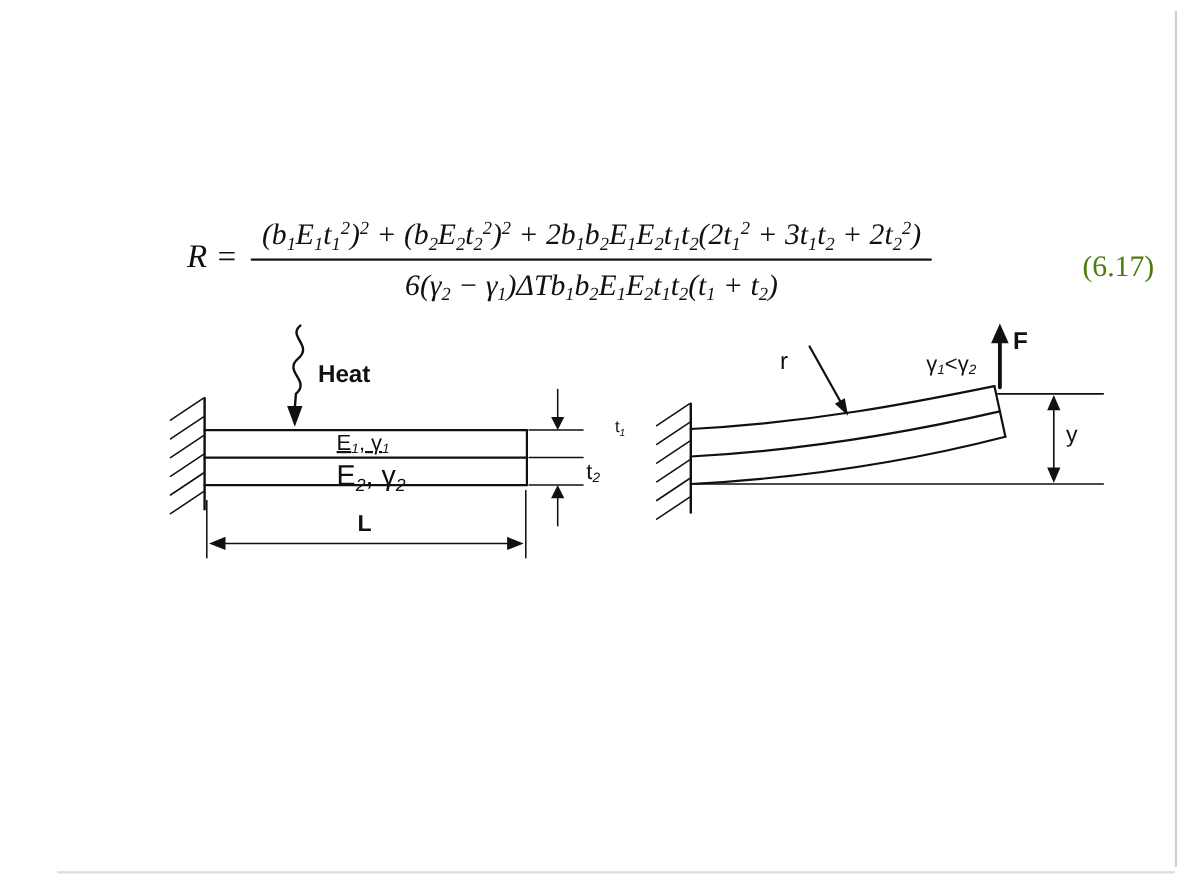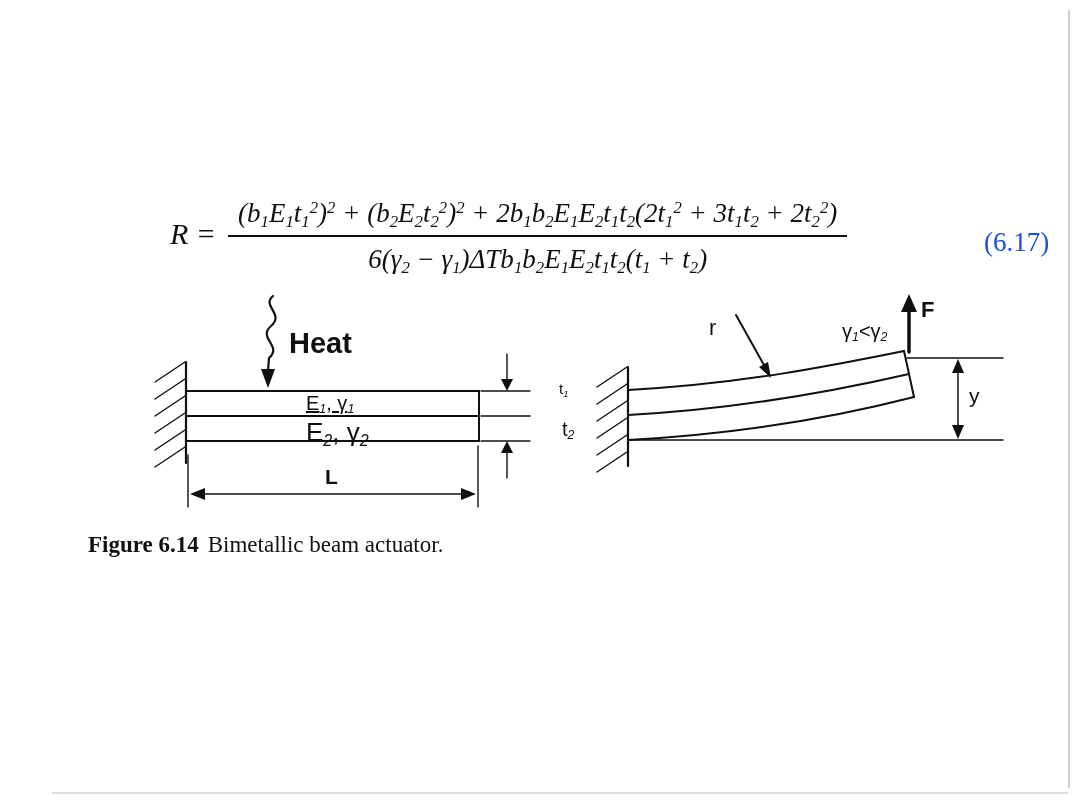--- a/index.html
+++ b/index.html
@@ -37,31 +37,31 @@
     font-size: 62%; font-style: italic;
     vertical-align: baseline; position: relative; top: 0.28em; line-height: 0;
   }
   .equation sup, .fig-label sup {
     font-size: 62%;
     vertical-align: baseline; position: relative; top: -0.55em; line-height: 0;
   }
   .eq-number {
     position: absolute; left: 984px; top: 227px;
     font-family: "Liberation Serif", "DejaVu Serif", serif;
-    font-size: 27px; color: #1d4ed8;
+    font-size: 27px; color: #4d7c0f;
   }
 
   
   .fig-svg { position: absolute; left: 0; top: 0; }
   .fig-label { position: absolute; color: #101010; white-space: nowrap; }
-  .lbl-heat { left: 289px; top: 327px; font-size: 29px; font-weight: 700; }
+  .lbl-heat { left: 289px; top: 327px; font-size: 22px; font-weight: 700; }
   .lbl-e1   { left: 306px; top: 392px; font-size: 20px; text-decoration: underline; }
   .lbl-e2   { left: 306px; top: 417px; font-size: 26px; }
   .lbl-t1   { left: 559px; top: 380px; font-size: 15px; }
-  .lbl-t2   { left: 562px; top: 418px; font-size: 20px; }
+  .lbl-t2   { left: 533px; top: 418px; font-size: 20px; }
   .lbl-L    { left: 325px; top: 465px; font-size: 21px; font-weight: 600; }
   .lbl-r    { left: 709px; top: 315px; font-size: 22px; }
   .lbl-cond { left: 842px; top: 320px; font-size: 20px; }
   .lbl-F    { left: 921px; top: 297px; font-size: 22px; font-weight: 700; }
   .lbl-y    { left: 969px; top: 384px; font-size: 21px; }
 
   
   .caption {
     position: absolute; left: 88px; top: 532px;
     font-family: "Liberation Serif", "DejaVu Serif", serif;
@@ -164,19 +164,16 @@
   <div class="fig-label lbl-e1">E<sub>1</sub>, γ<sub>1</sub></div>
   <div class="fig-label lbl-e2">E<sub>2</sub>, γ<sub>2</sub></div>
   <div class="fig-label lbl-t1">t<sub>1</sub></div>
   <div class="fig-label lbl-t2">t<sub>2</sub></div>
   <div class="fig-label lbl-L">L</div>
   <div class="fig-label lbl-r">r</div>
   <div class="fig-label lbl-cond">γ<sub>1</sub>&lt;γ<sub>2</sub></div>
   <div class="fig-label lbl-F">F</div>
   <div class="fig-label lbl-y">y</div>
 
-  <div class="caption">
-    <span class="caption-label">Figure 6.14</span><span>Bimetallic beam actuator.</span>
-  </div>
 
   <div class="scan-edge-right"></div>
   <div class="scan-edge-bottom"></div>
 </div>
 
 </body></html>

